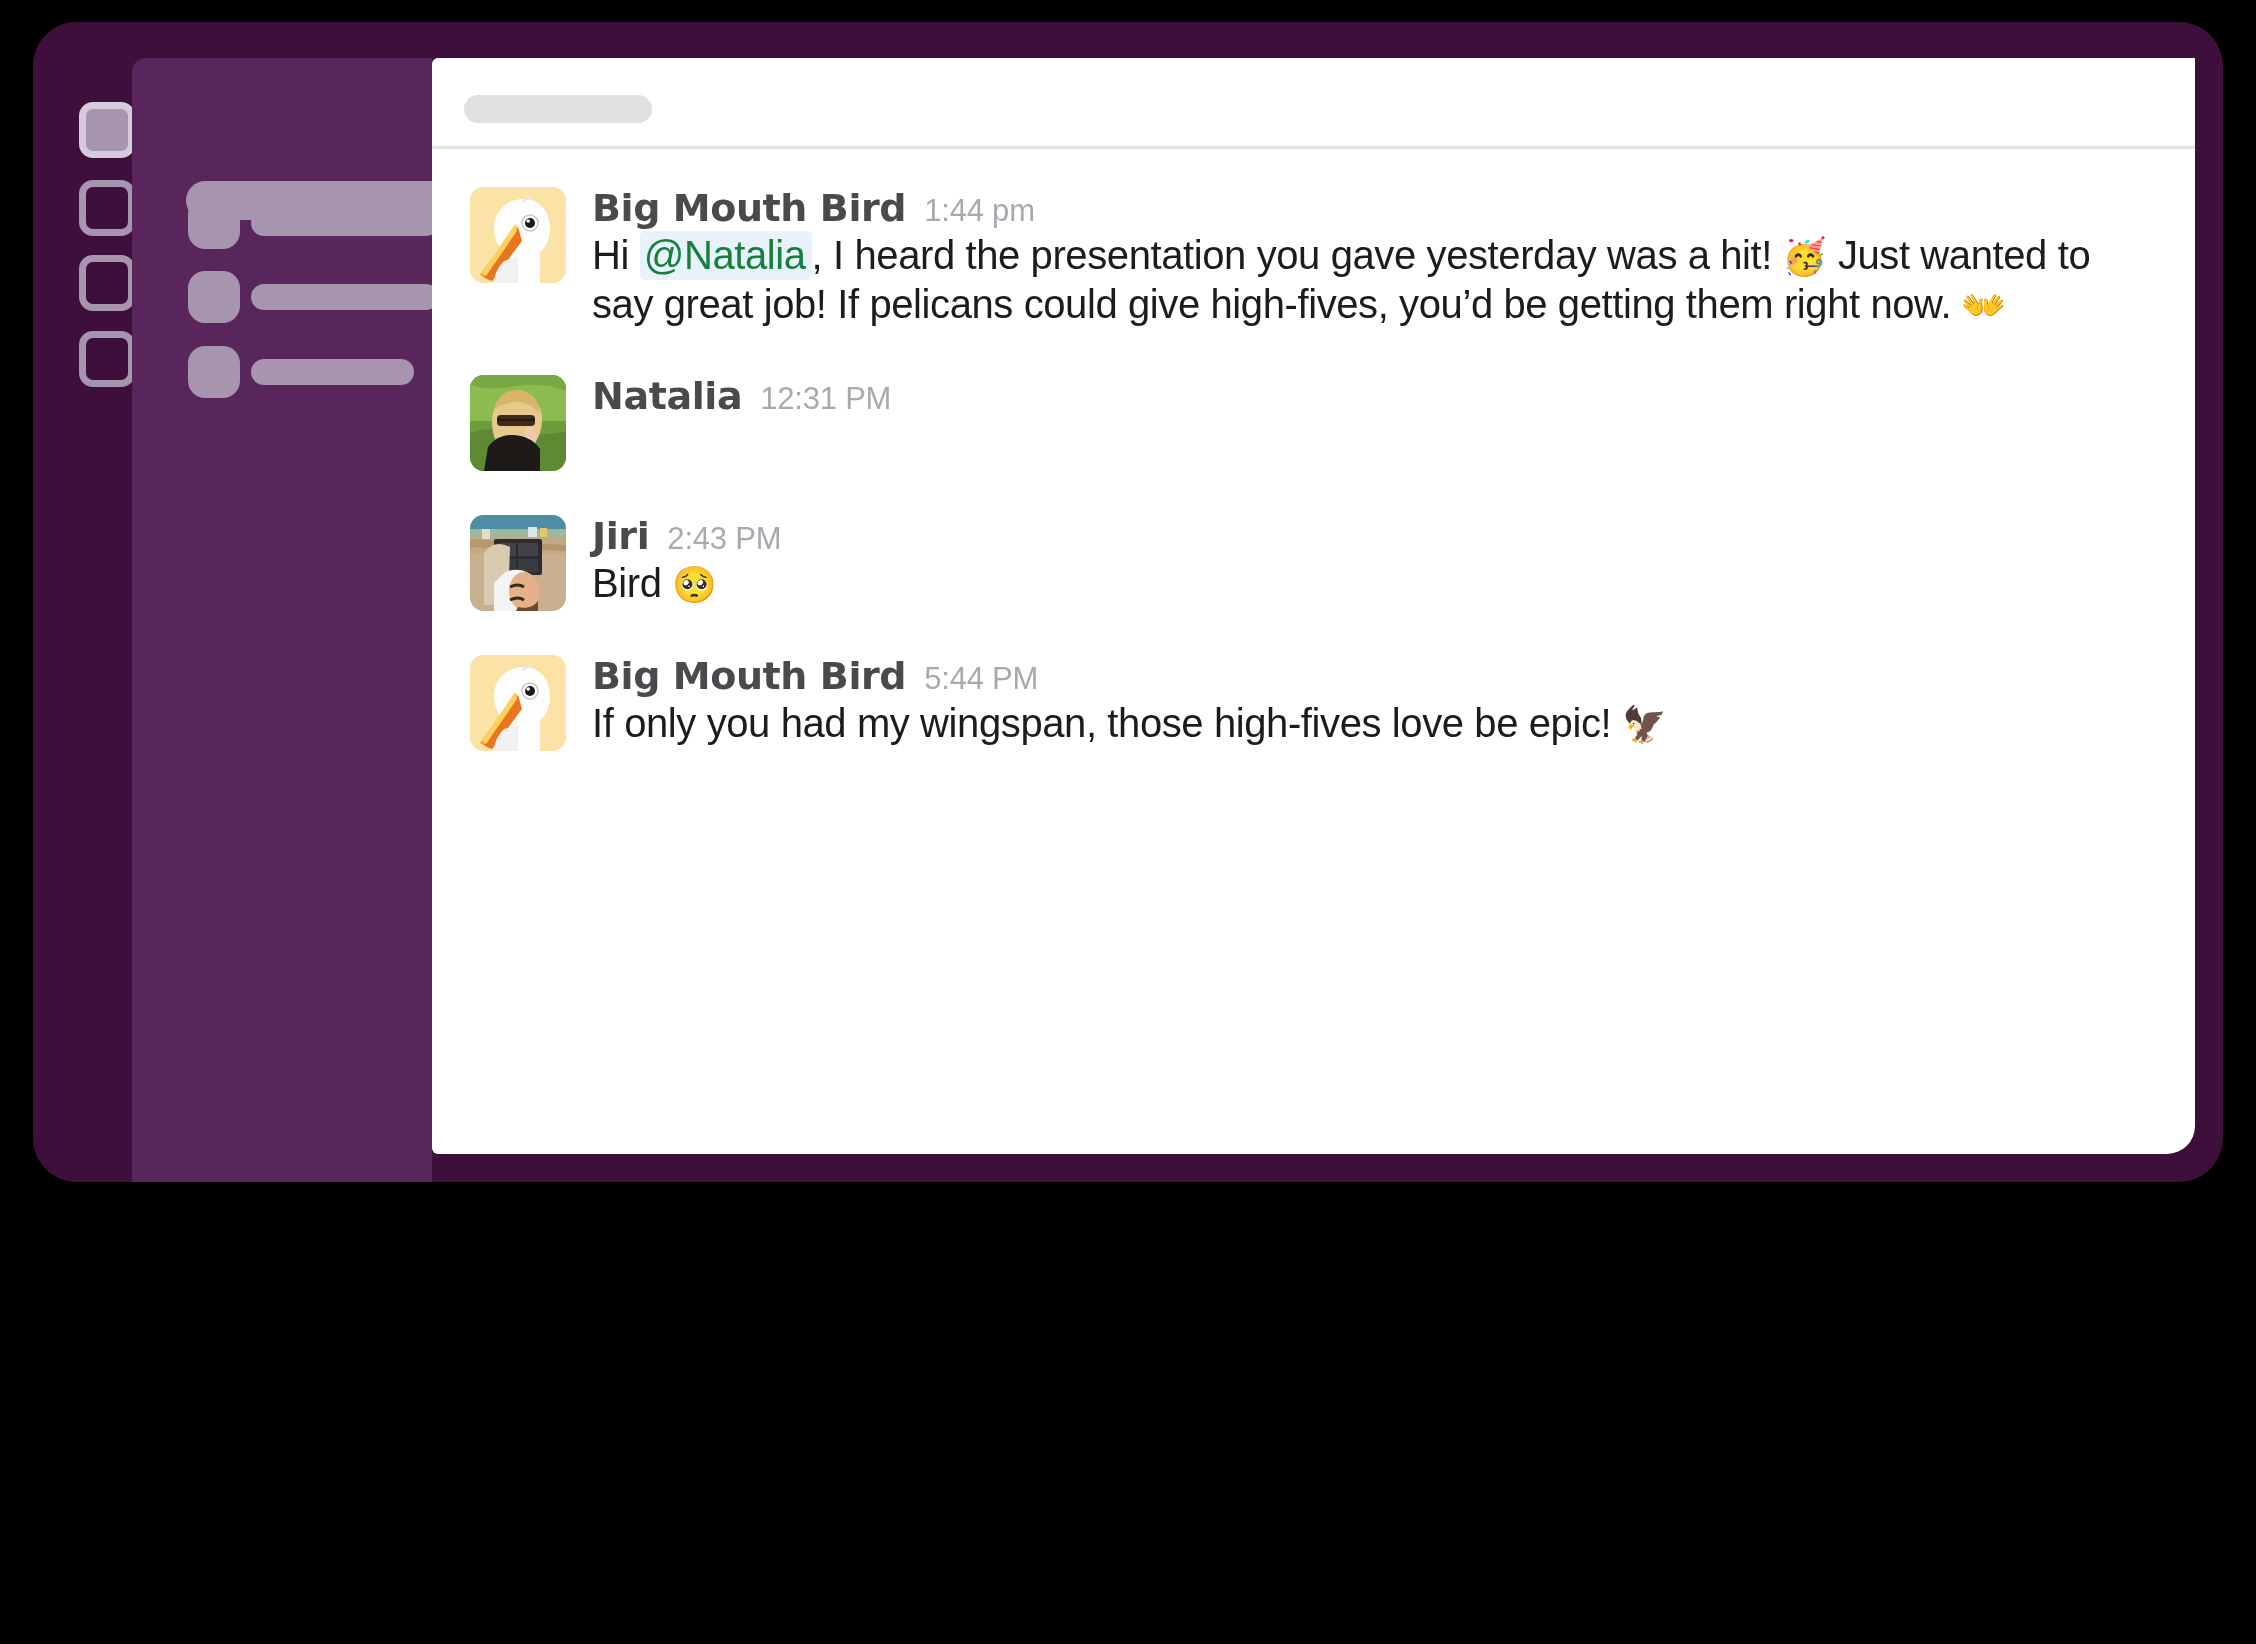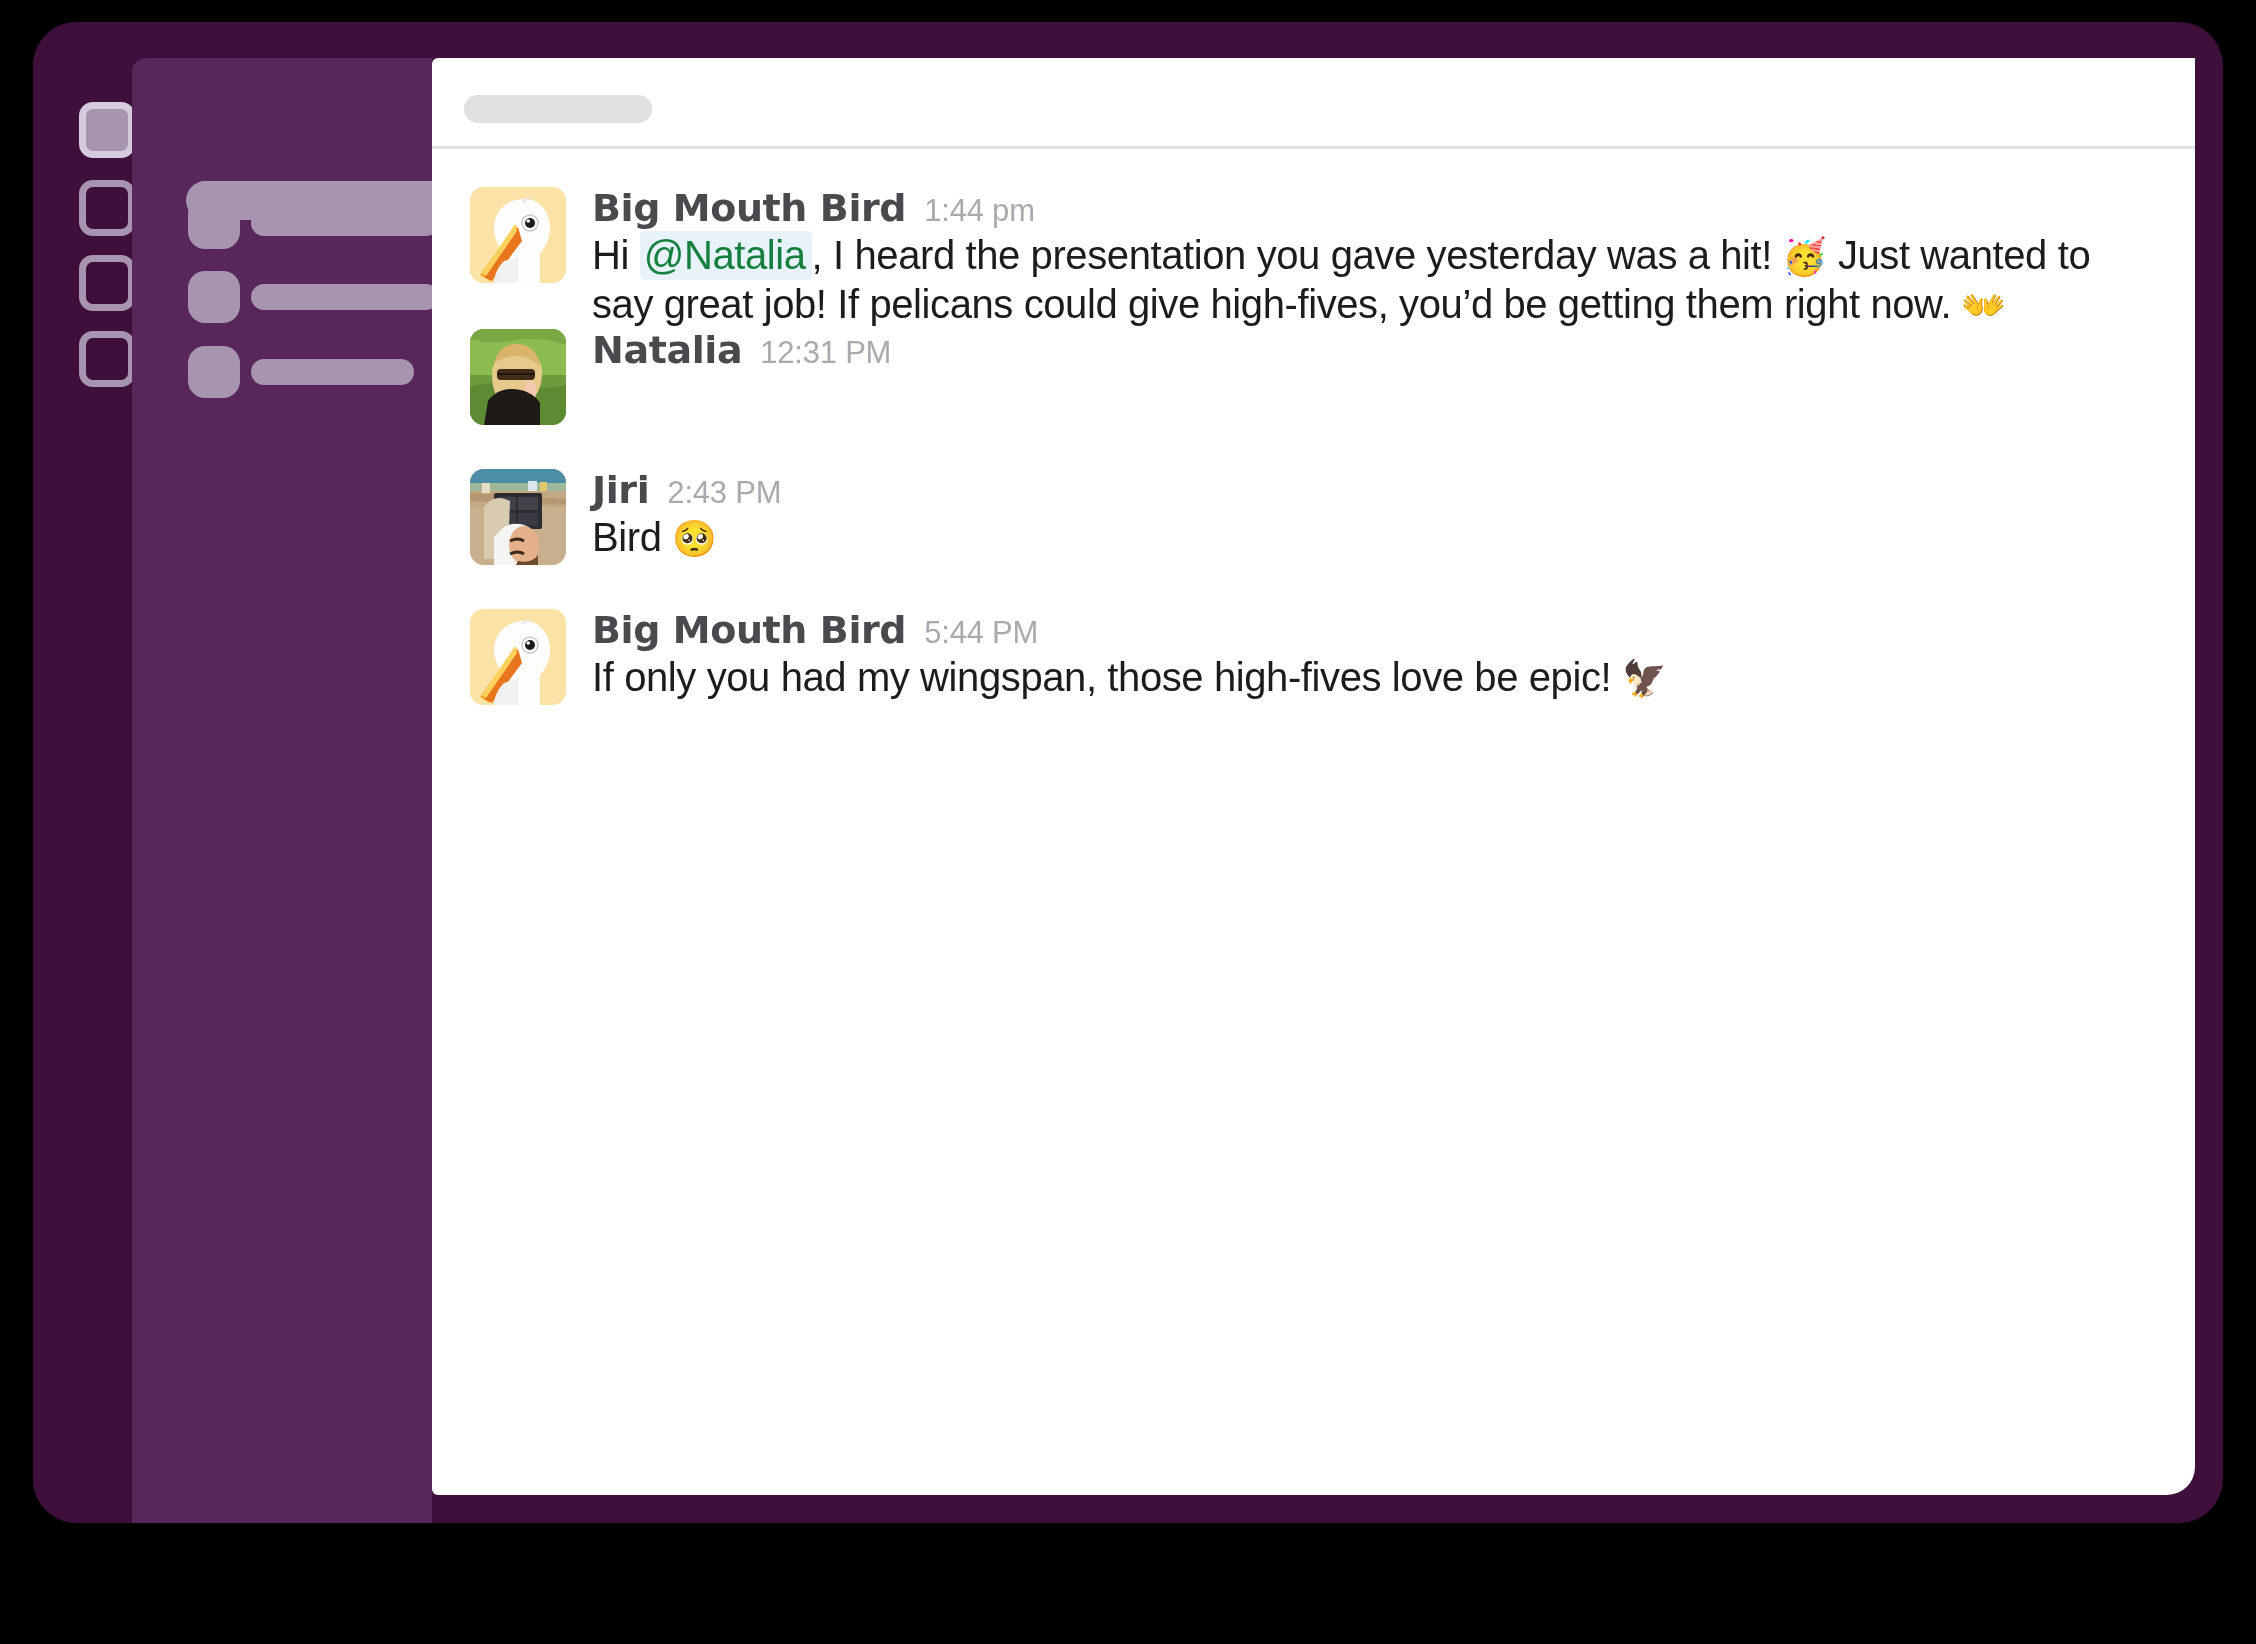--- a/index.html
+++ b/index.html
@@ -13,21 +13,21 @@
   body {
     font-family: "Liberation Sans", sans-serif;
   }
 
   
   #window-frame {
     position: absolute;
     left: 33px;
     top: 22px;
     width: 2190px;
-    height: 1501px;
+    height: 1160px;
     background: #3D0F3A;
     border-radius: 44px;
     overflow: hidden;
   }
 
   
   #rail {
     position: absolute;
     left: 0;
     top: 0;
@@ -236,21 +236,21 @@
           <div class="msg-head">
             <span class="msg-author">Big Mouth Bird</span>
             <span class="msg-time">1:44 pm</span>
           </div>
           <div class="msg-text">
             <span>Hi </span><span class="mention">@Natalia</span><span>, I heard the presentation you gave yesterday was a hit! </span><span class="emoji">🥳</span><span> Just wanted to say great job! If pelicans could give high-fives, you’d be getting them right now. </span><span class="emoji">👐</span>
           </div>
         </div>
       </div>
 
-      <div class="message" style="">
+      <div class="message" style="margin-top:46px">
         <div class="avatar">
           <svg viewBox="0 0 96 96" xmlns="http://www.w3.org/2000/svg" aria-hidden="true">
             <rect width="96" height="96" fill="#6E9B3C"></rect>
             <path d="M0 0 h96 v44 h-96z" fill="#79A844"></path>
             <path d="M0 10 q20 6 40 2 q30 -6 56 4 v30 h-96z" fill="#8CBC50"></path>
             <path d="M0 58 q24 -8 50 -2 q26 6 46 0 v40 h-96z" fill="#5E8A33"></path>
             <path d="M22 46 c0 -16 12 -28 26 -28 c14 0 24 12 24 26 c0 8 -2 16 -6 22 l-40 0 c-3 -6 -4 -13 -4 -20z" fill="#E8C98C"></path>
             <path d="M24 34 c4 -16 18 -22 30 -18 c10 3 16 12 15 22 c-6 -8 -16 -12 -26 -11 c-8 1 -14 4 -19 7z" fill="#D9B46A"></path>
             <rect x="27" y="40" width="38" height="11" rx="4" fill="#3E2B18"></rect>
             <path d="M27 45 h38" stroke="#241708" stroke-width="2"></path>

